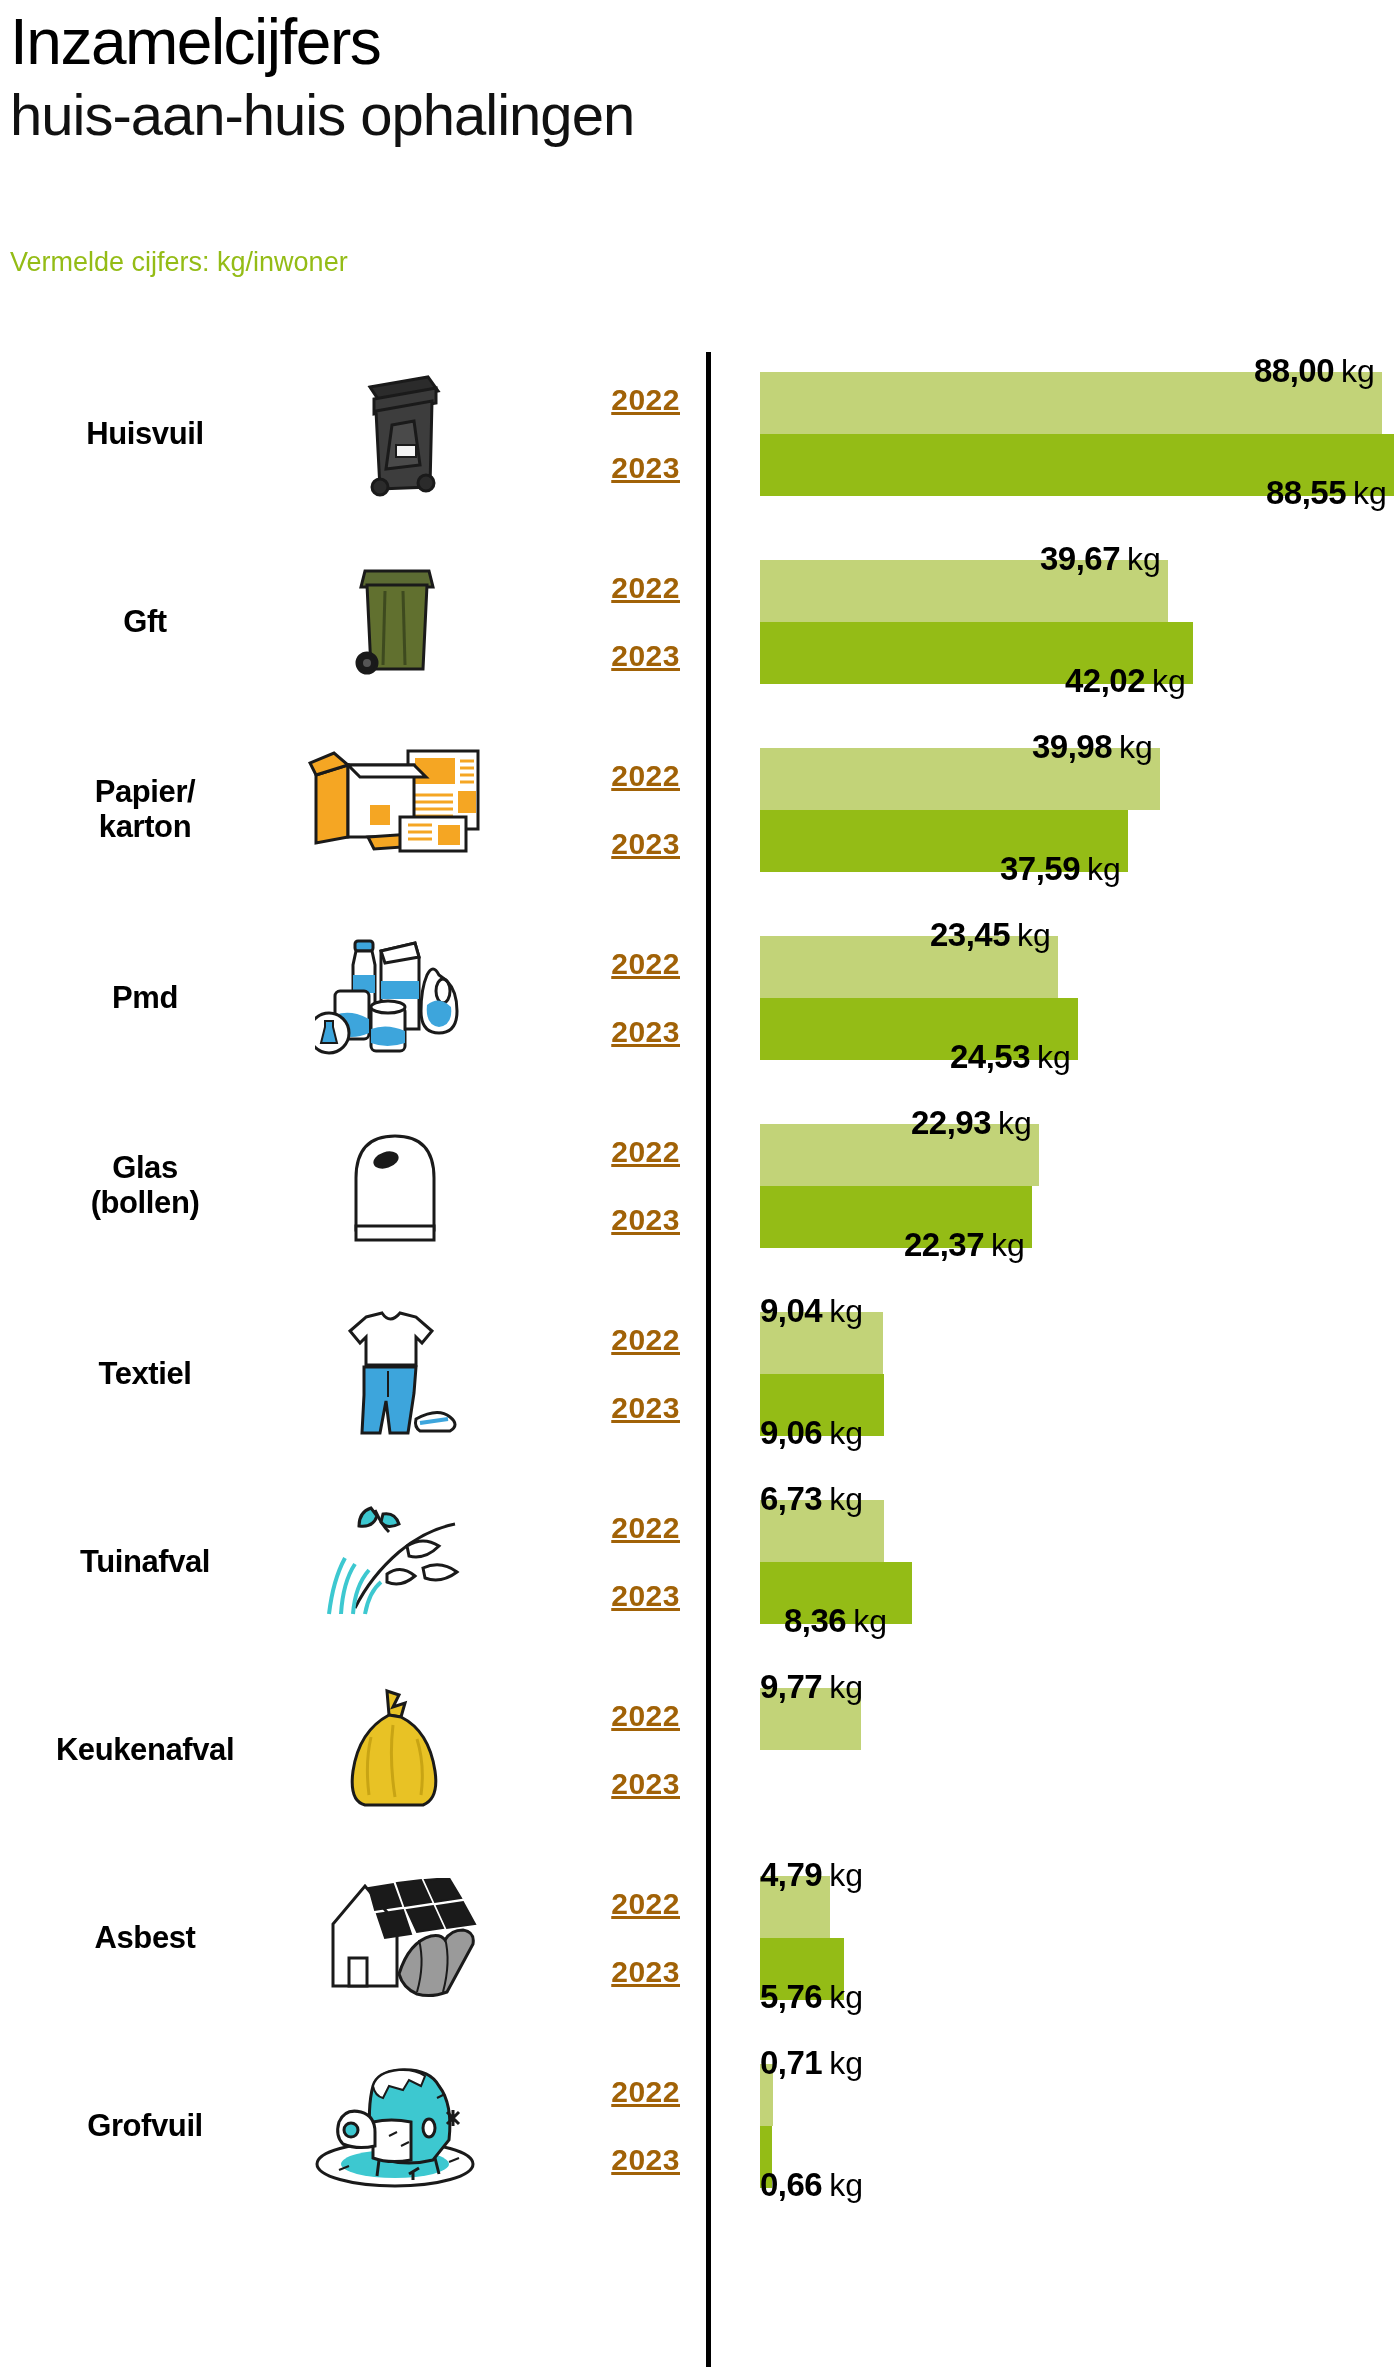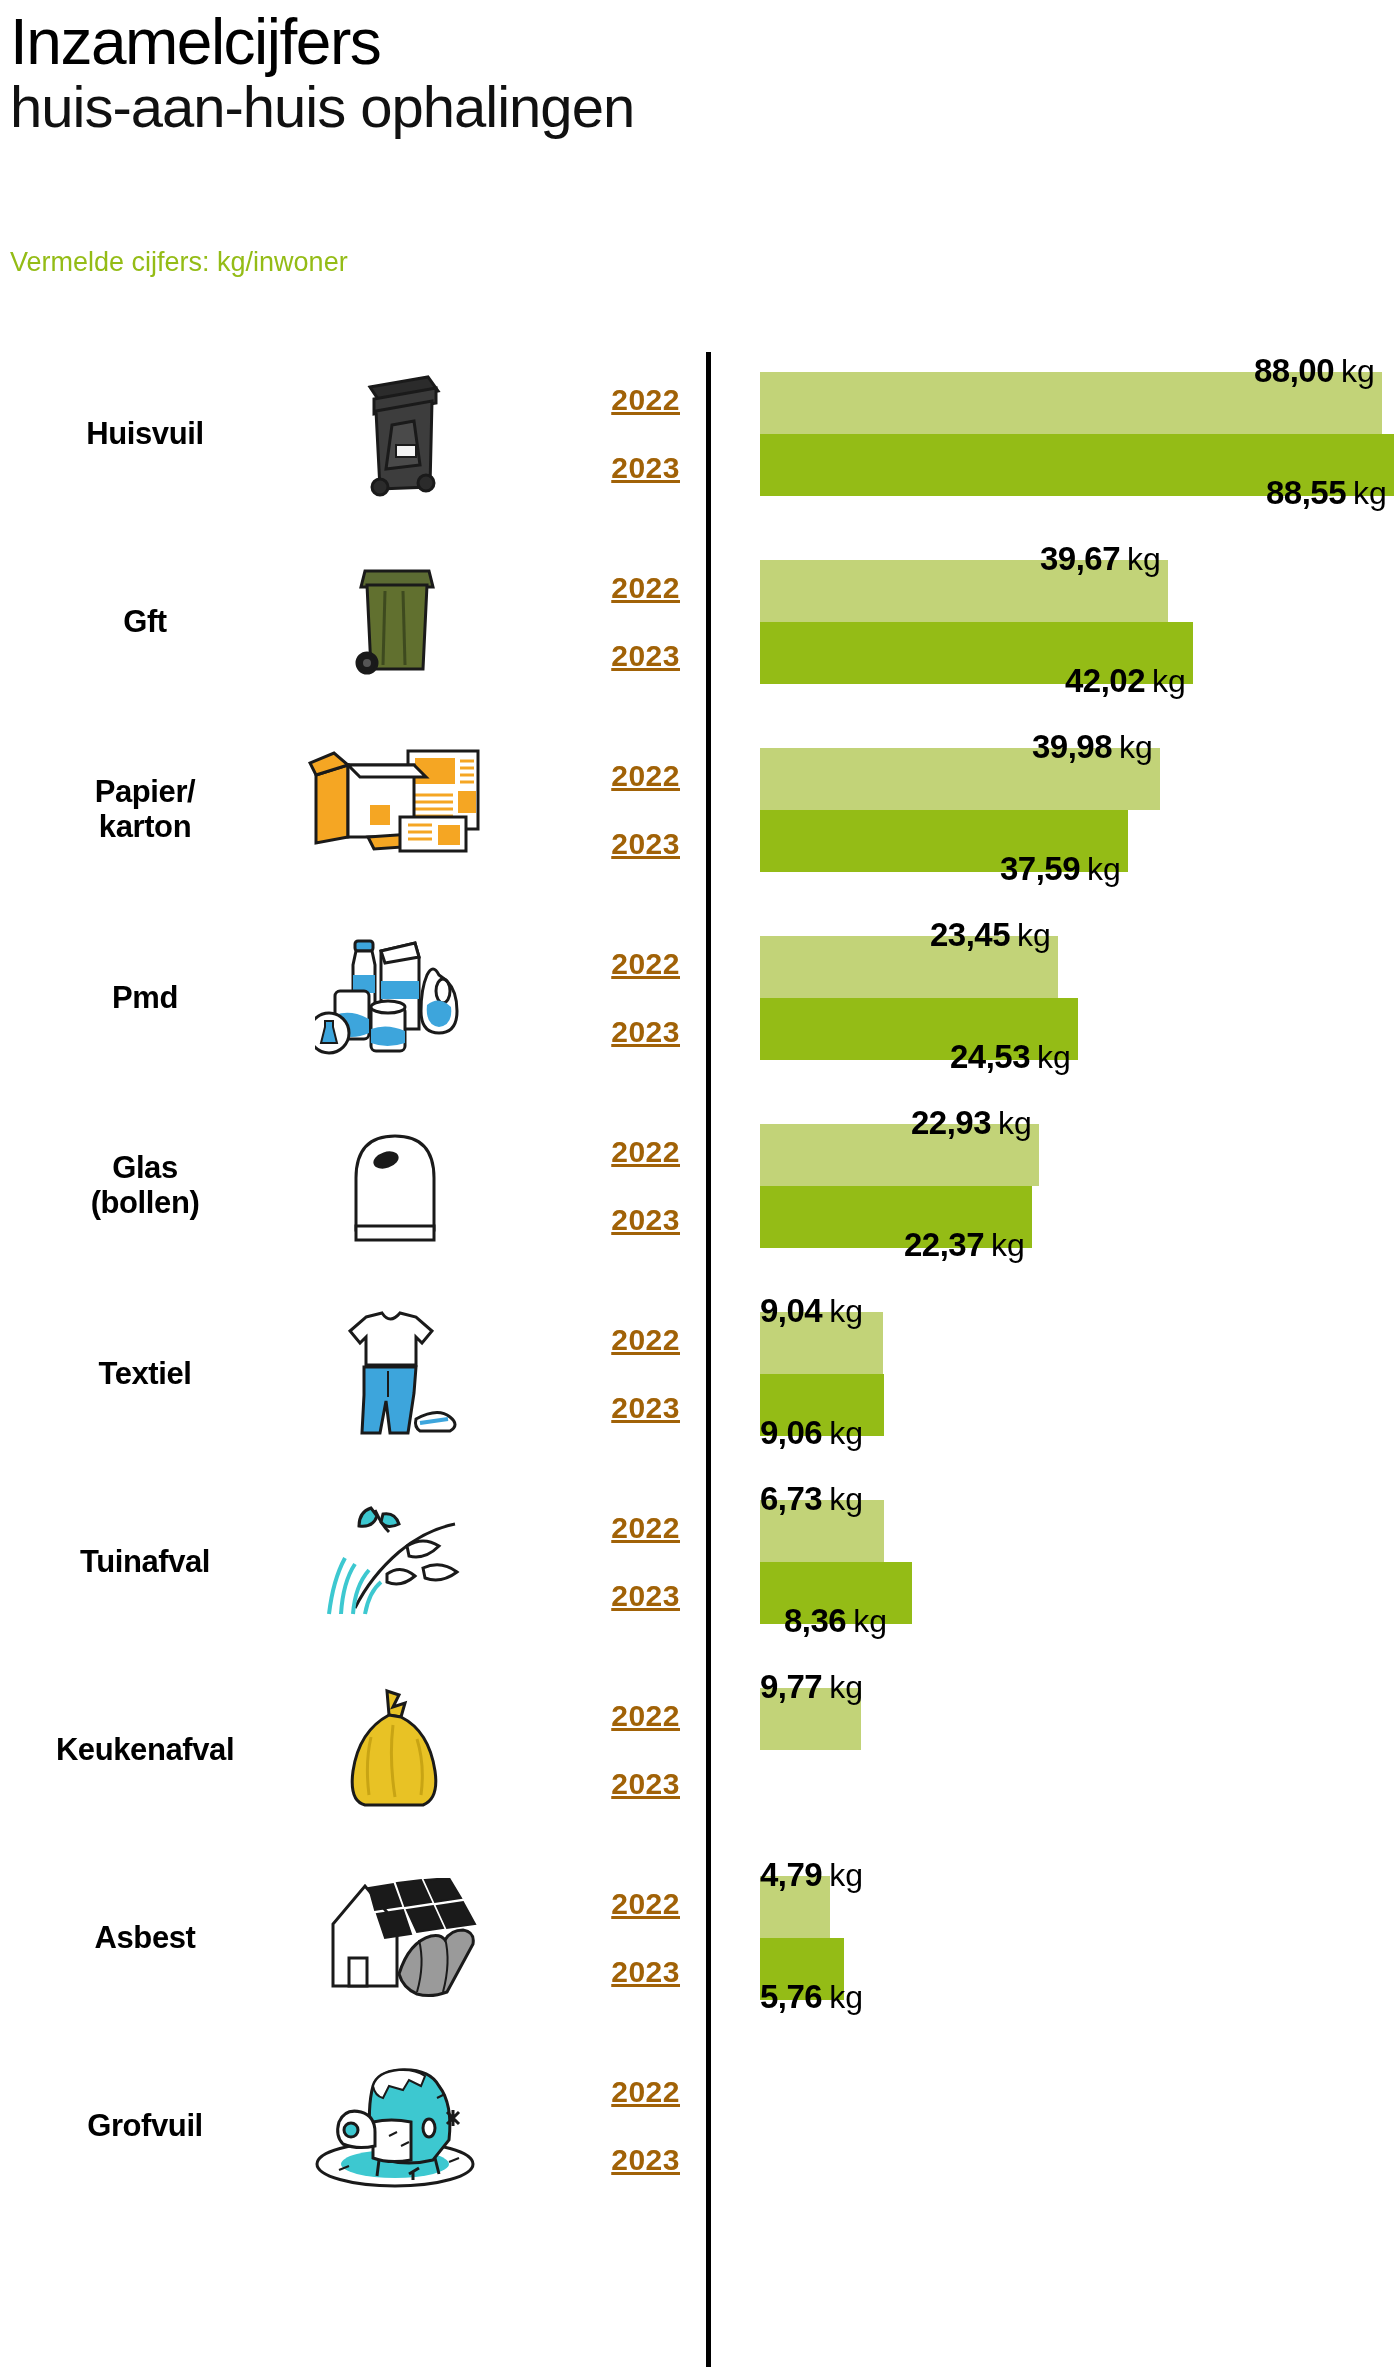--- a/index.html
+++ b/index.html
@@ -27,20 +27,21 @@
     line-height: 1.02;
     white-space: nowrap;
   }
   .title-sub {
     font-size: 58px;
     font-weight: 300;
     letter-spacing: -1px;
     color: #111111;
     line-height: 1.12;
     white-space: nowrap;
+    margin-top: 8px;
   }
   .unit-note {
     position: absolute;
     left: 10px;
     top: 247px;
     font-size: 27px;
     font-weight: 400;
     color: #94BC16;
     white-space: nowrap;
   }
@@ -464,16 +465,26 @@
       <path d="M134 48 L146 60 M140 46 L140 62 M134 60 L146 48" stroke="#1a1a1a" stroke-width="3"></path>
       <path d="M96 110 L106 104 M100 108 L100 116" stroke="#1a1a1a" stroke-width="3"></path>
       <path d="M26 106 L36 102" stroke="#1a1a1a" stroke-width="2"></path>
       <path d="M136 98 L146 94" stroke="#1a1a1a" stroke-width="2"></path>
     </svg>
         </div>
         <div class="years">
           <div class="year-label">2022</div>
           <div class="year-label">2023</div>
         </div>
+        <div class="bars">
+          <div class="bar-line">
+            <div class="bar y2022" style="width:13px"></div>
+            <div class="bar-value v2022" style="left:0px"><span class="num">0,71</span><span class="unit">kg</span></div>
+          </div>
+          <div class="bar-line">
+            <div class="bar y2023" style="width:12px"></div>
+            <div class="bar-value v2023" style="left:0px"><span class="num">0,66</span><span class="unit">kg</span></div>
+          </div>
+        </div>
       </div>
     </div>
 
 </div>
 
 </body></html>

